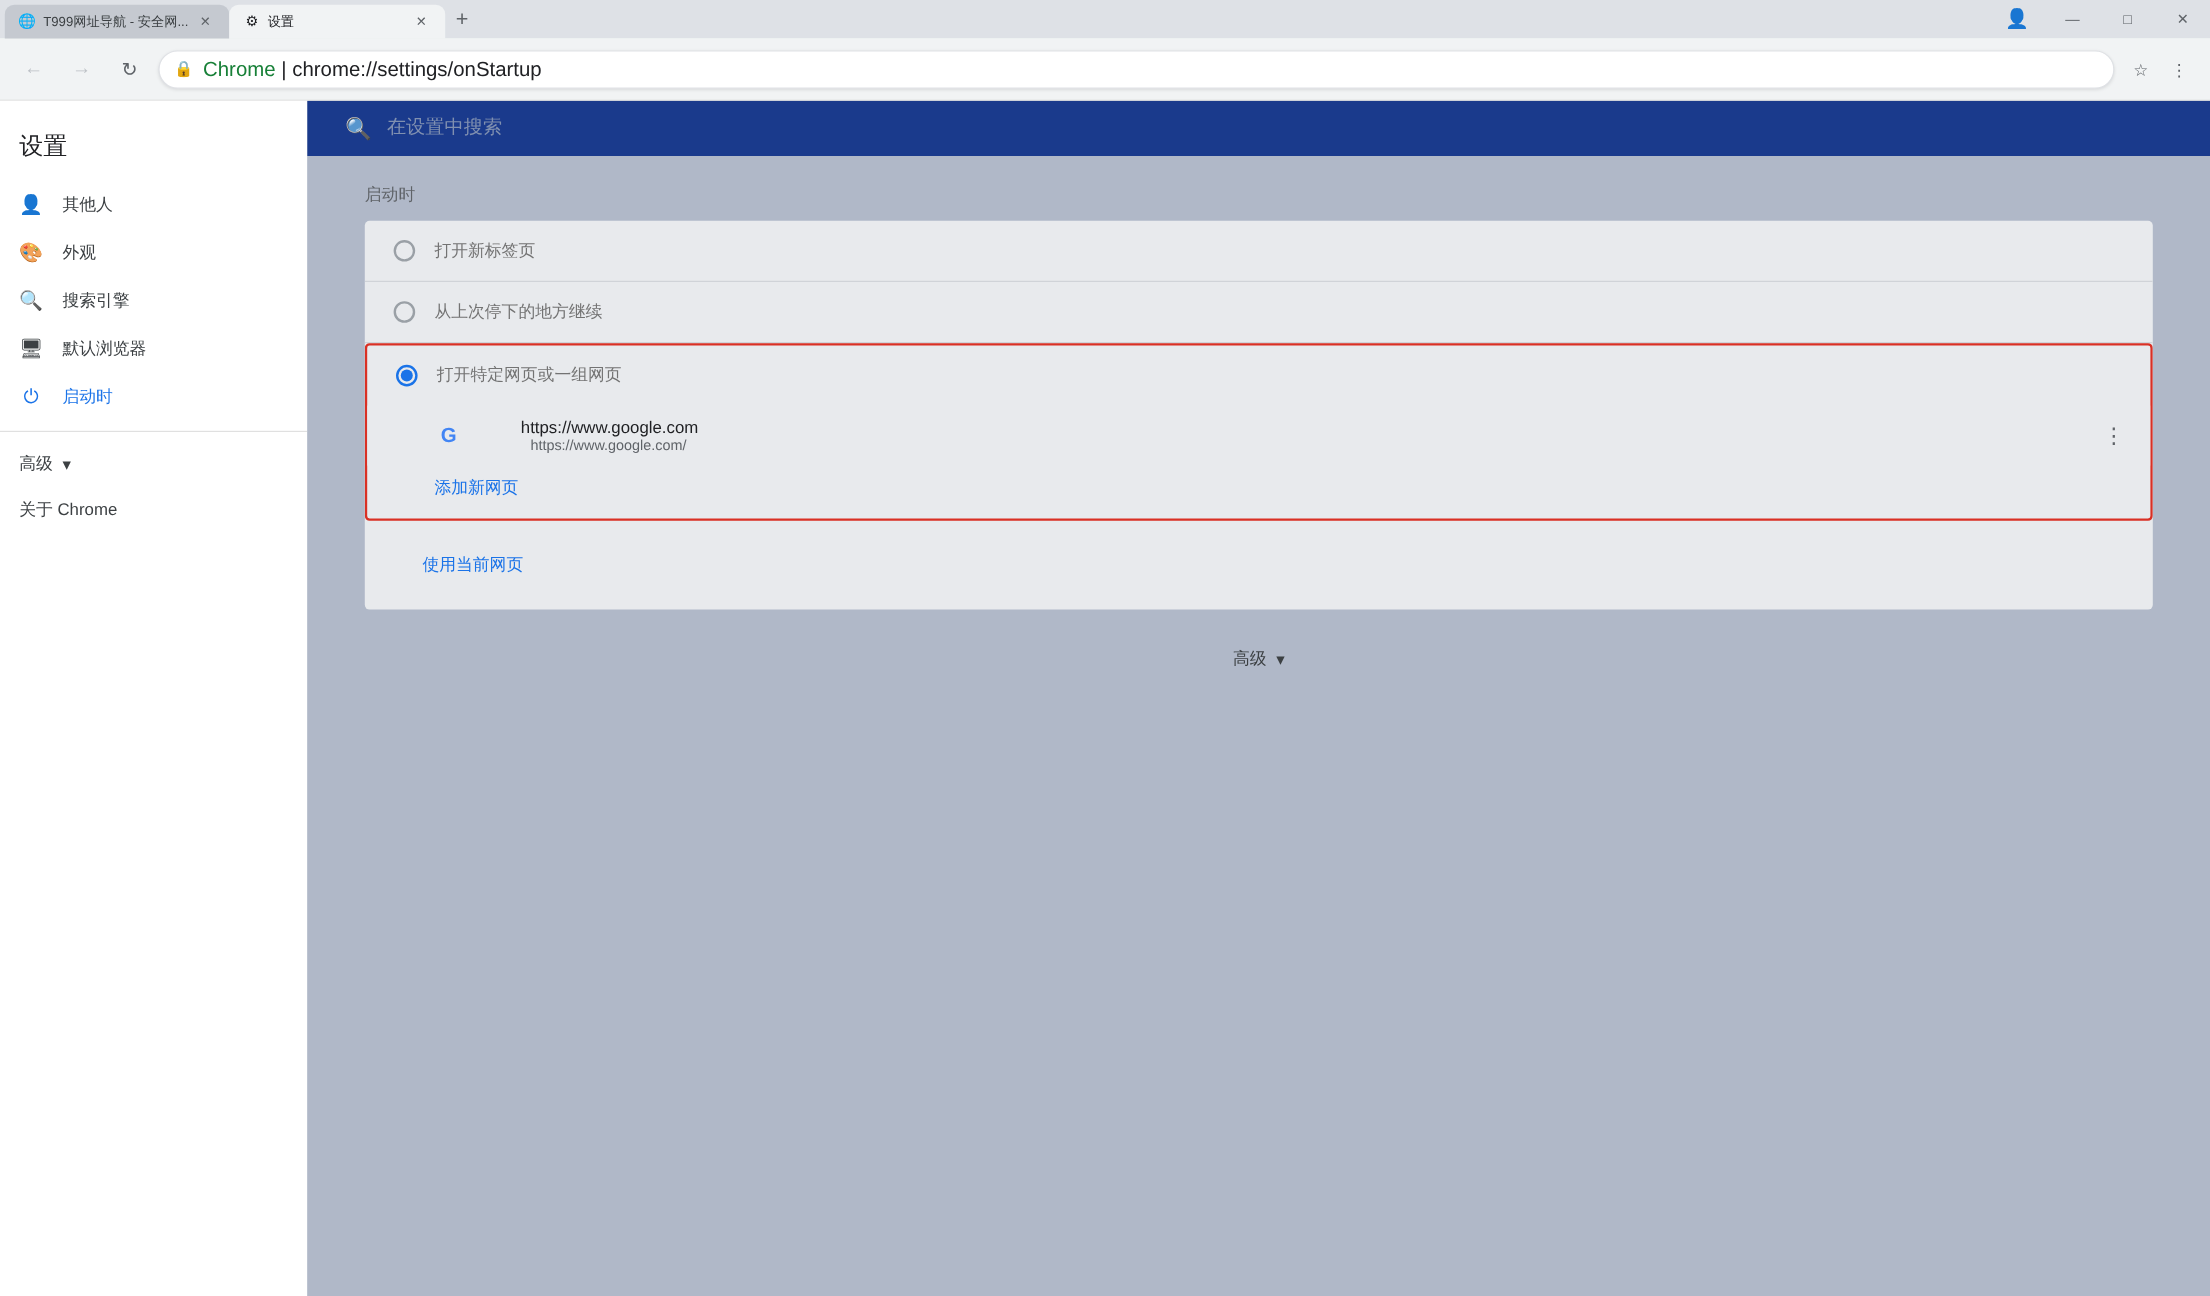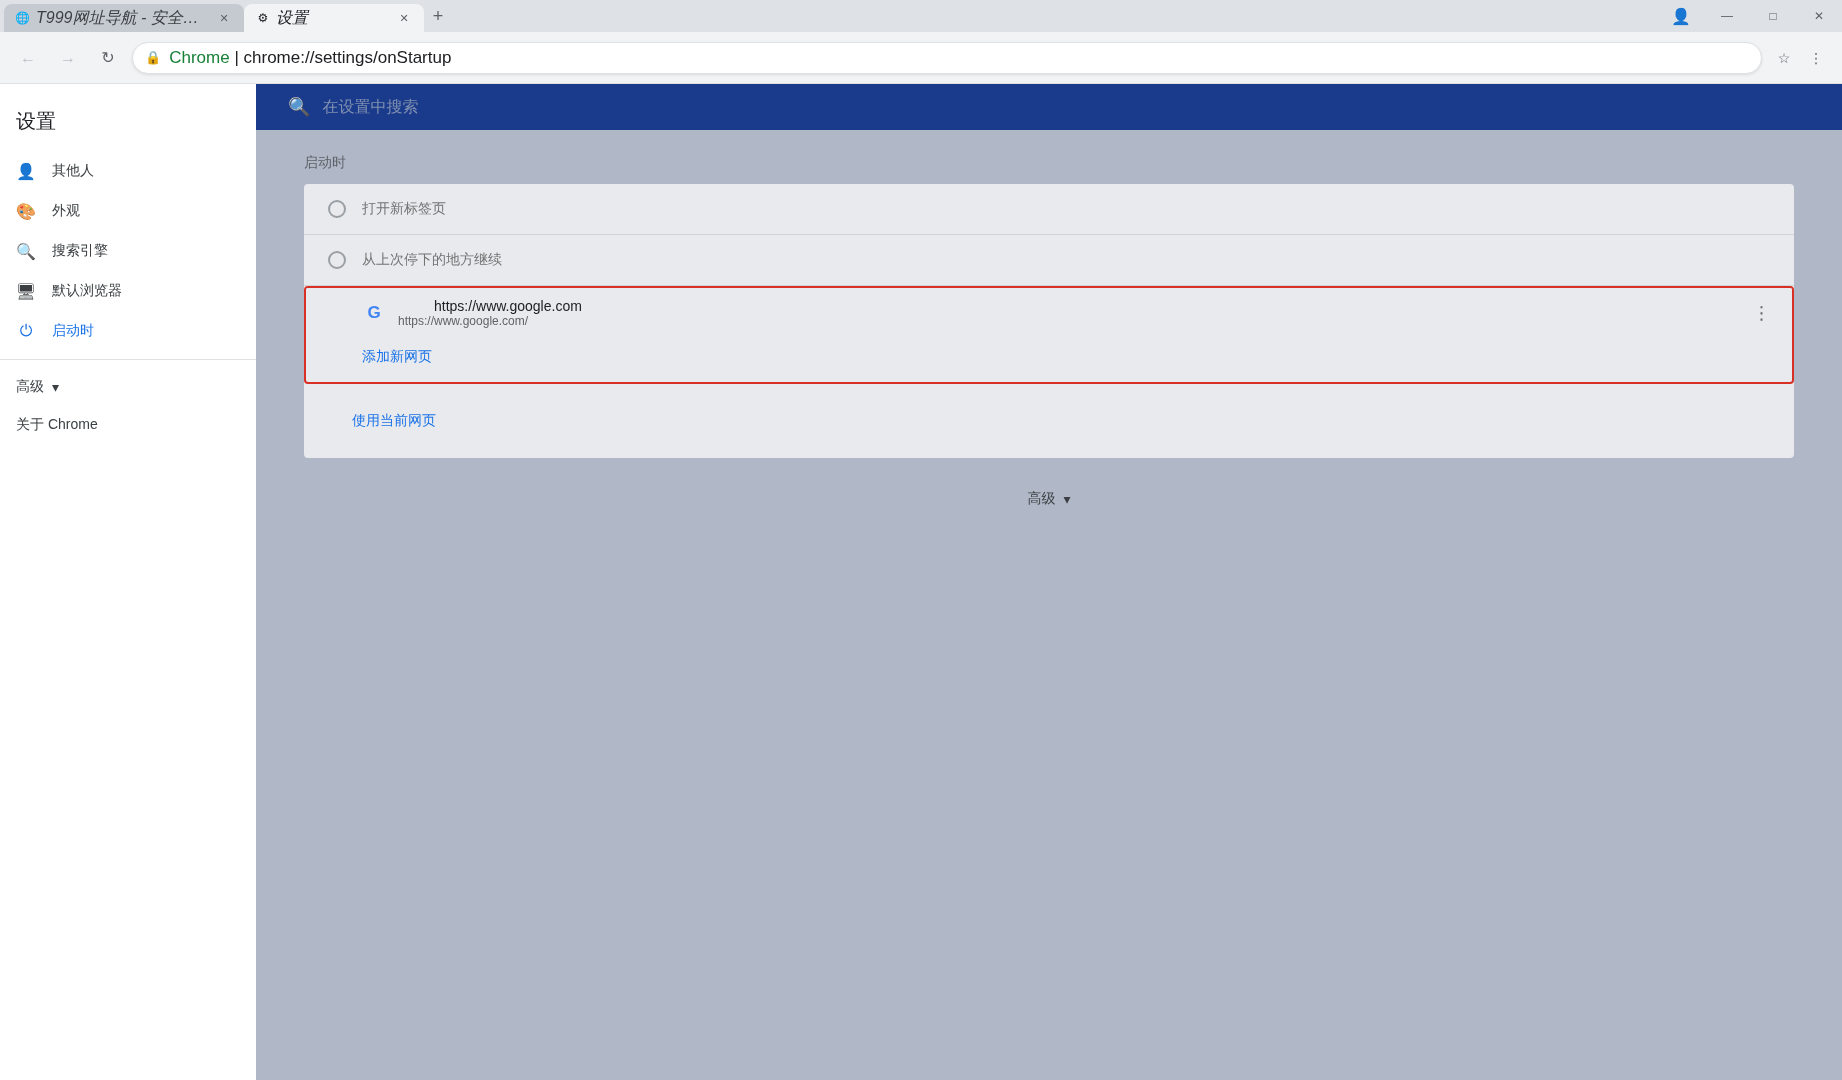--- a/index.html
+++ b/index.html
@@ -36,21 +36,21 @@
       background: #f1f3f4;
       color: #202124;
     }
     .tab.inactive {
       background: #c5c9d0;
     }
     .tab-favicon {
       width: 14px; height: 14px;
       display: flex; align-items: center; justify-content: center;
     }
-    .tab-title { flex: 1; overflow: hidden; text-overflow: ellipsis; white-space: nowrap; font-size: 16px; font-style: italic; }
+    .tab-title { flex: 1; overflow: hidden; text-overflow: ellipsis; white-space: nowrap; font-size: 11px; }
     .tab-close {
       width: 16px; height: 16px;
       border-radius: 50%;
       display: flex; align-items: center; justify-content: center;
       font-size: 11px; cursor: pointer; color: #5f6368;
     }
     .new-tab-btn {
       width: 28px; height: 28px;
       display: flex; align-items: center; justify-content: center;
       font-size: 18px; color: #5f6368; cursor: pointer; border-radius: 50%;
@@ -237,21 +237,21 @@
       padding: 10px 16px 10px 56px;
       gap: 12px;
       background: #e8eaed;
     }
     .google-g {
       width: 24px; height: 24px; flex-shrink: 0;
       font-size: 16px; font-weight: bold; display: flex; align-items: center; justify-content: center;
     }
     .url-entry-texts { flex: 1; }
     .url-entry-name { font-size: 14px; color: #202124; margin-left: 36px; }
-    .url-entry-url { font-size: 12px; color: #5f6368; }
+    .url-entry-url { font-size: 12px; color: #5f6368; margin-left: 44px; }
     .three-dot-btn {
       width: 28px; height: 28px; border-radius: 50%;
       display: flex; align-items: center; justify-content: center;
       cursor: pointer; color: #5f6368; font-size: 18px; letter-spacing: 1px;
     }
 
     .add-link {
       display: block;
       color: #1a73e8;
       font-size: 14px;
@@ -384,20 +384,26 @@
           <span class="option-label">打开新标签页</span>
         </div>
 
         <div class="option-row">
           <div class="radio-outer">
           </div>
           <span class="option-label">从上次停下的地方继续</span>
         </div>
 
         <div class="highlight-card" style="margin: 0;">
+          <div class="highlight-option-row">
+            <div class="radio-outer selected">
+              <div class="radio-inner"></div>
+            </div>
+            <span class="option-label">打开特定网页或一组网页</span>
+          </div>
 
           <div class="url-entry">
             <div class="google-g">
               <span style="color:#4285f4; font-weight:bold; font-family:Arial, sans-serif; font-size:17px;">G</span>
             </div>
             <div class="url-entry-texts">
               <div class="url-entry-name">https://www.google.com</div>
               <div class="url-entry-url">https://www.google.com/</div>
             </div>
             <div class="three-dot-btn">⋮</div>

